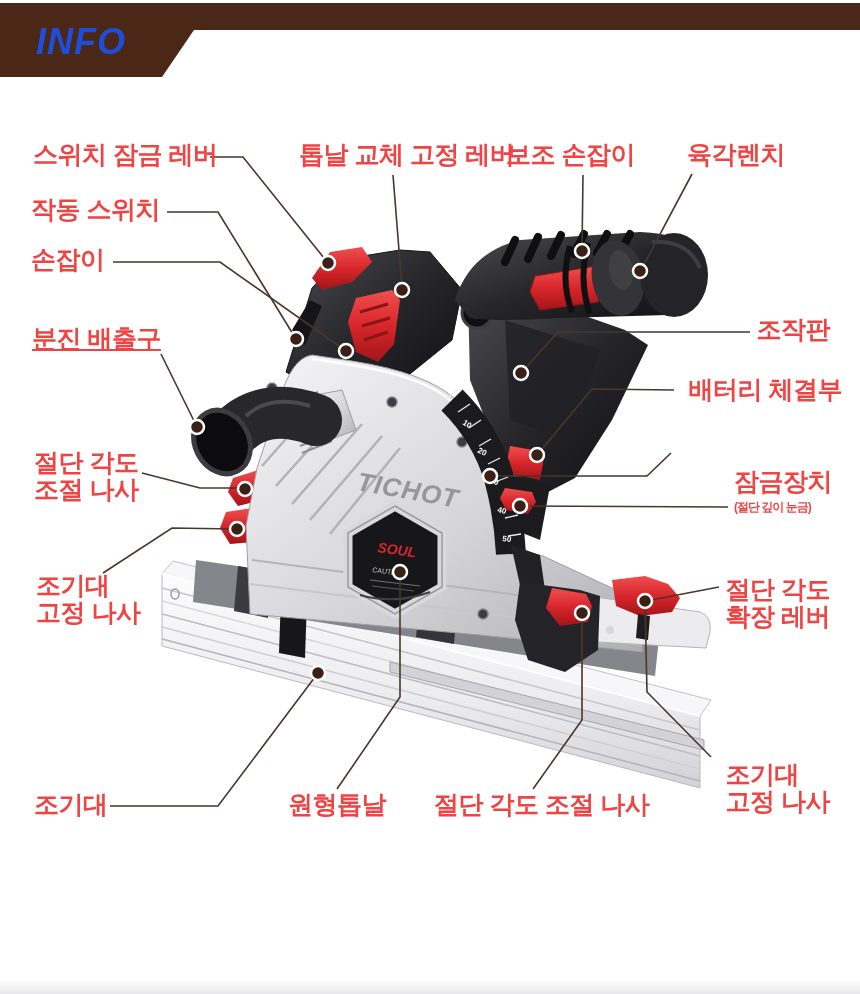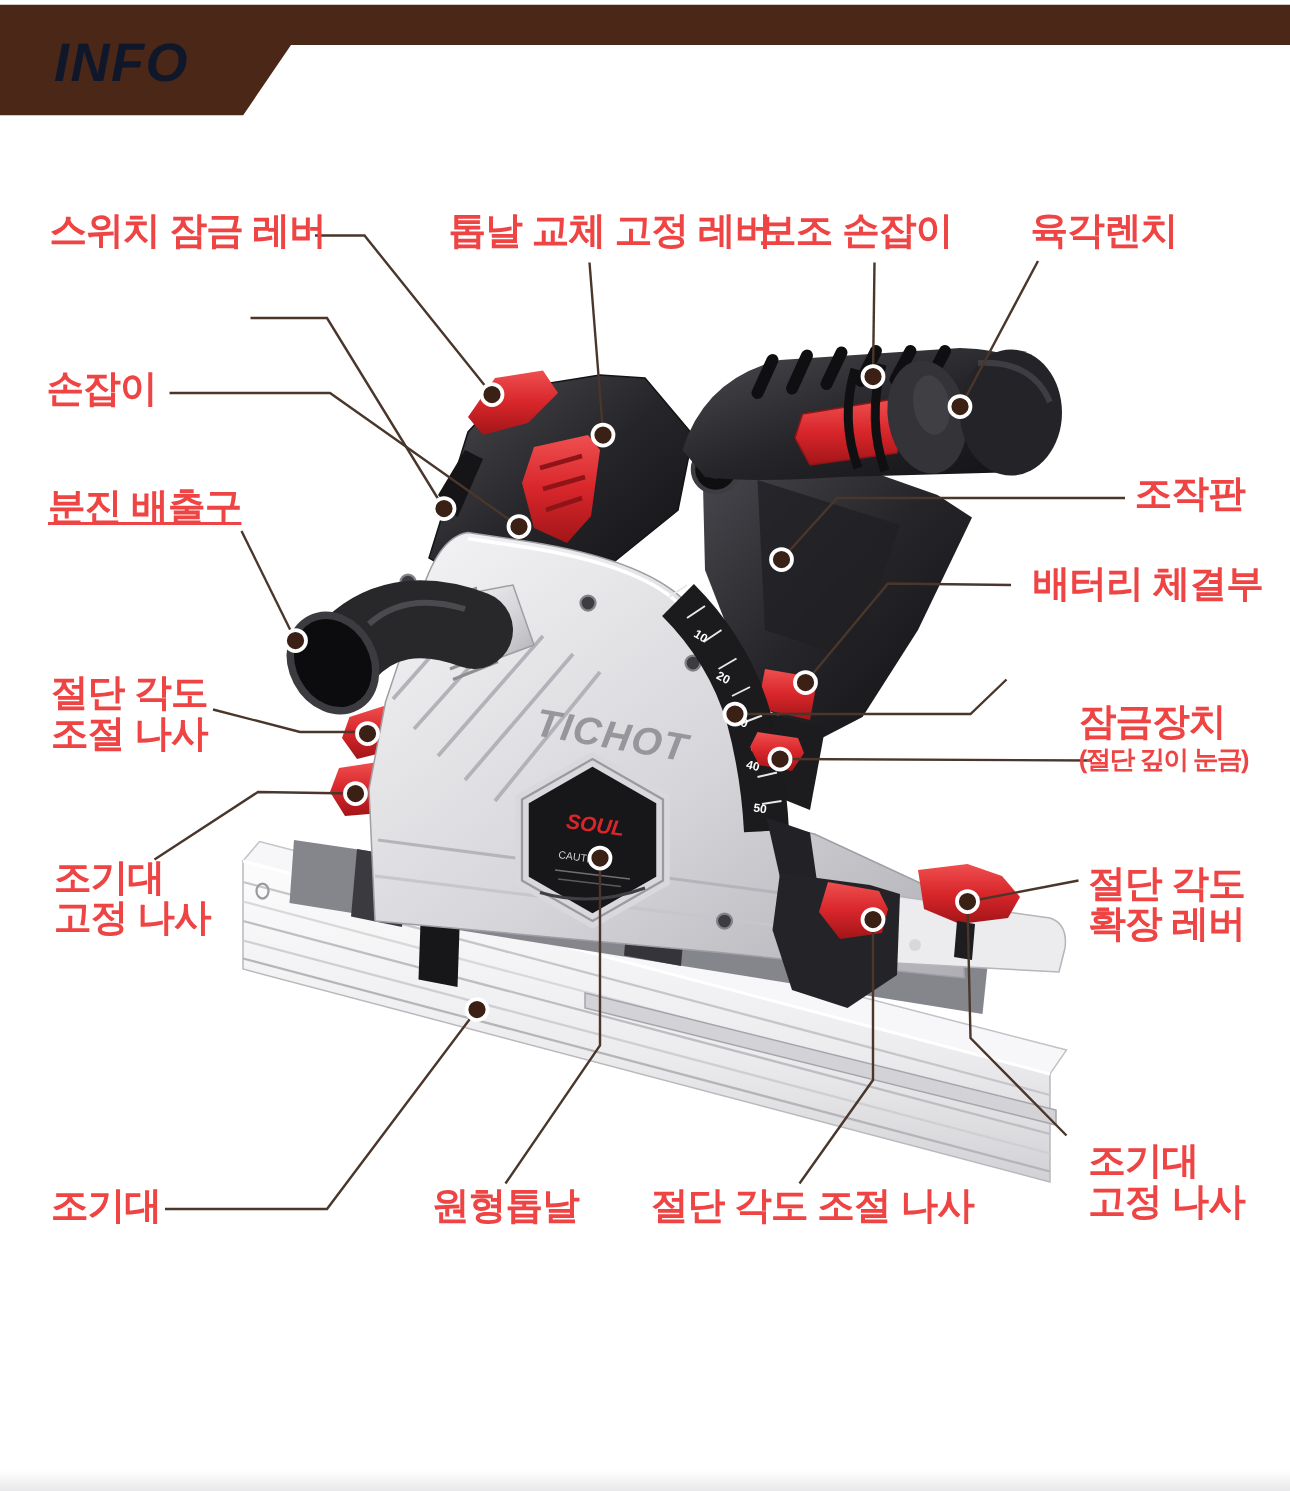--- a/index.html
+++ b/index.html
@@ -4,26 +4,26 @@
 <style>
   html,body{margin:0;padding:0;}
   body{width:860px;height:994px;position:relative;background:#ffffff;overflow:hidden;
        font-family:"Liberation Sans","DejaVu Sans",sans-serif;}
   .stage{position:absolute;inset:0;width:860px;height:994px;}
 
   
   .header-shape{position:absolute;top:0;left:0;width:860px;height:80px;background:#4b2718;
     clip-path:polygon(0 3px,860px 3px,860px 30px,194px 30px,162px 77px,0 77px);}
   .header-title{position:absolute;top:21px;left:36px;font-size:36px;font-weight:800;
-    font-style:italic;color:#0f172a;letter-spacing:1px;}
+    font-style:italic;color:#1d4ed8;letter-spacing:1px;}
 
   
   .lbl{position:absolute;font-weight:700;font-size:25px;line-height:27px;color:#ef4444;
        letter-spacing:-0.5px;white-space:nowrap;}
-  .lbl .sub{font-size:17px;line-height:20px;letter-spacing:-1px;margin-top:2px;}
+  .lbl .sub{font-size:12px;line-height:20px;letter-spacing:-1px;margin-top:2px;}
   .ta-r{text-align:left;}
   #lbl-switch-lock{left:33px;top:141px;}
   #lbl-power-switch{left:31px;top:196px;}
   #lbl-handle{left:31px;top:246px;}
   #lbl-dust-outlet{left:32px;top:325px;text-decoration:underline;}
   #lbl-angle-screw-left{left:34px;top:449px;}
   #lbl-jig-screw-left{left:36px;top:572px;}
   #lbl-jig-base{left:34px;top:791px;}
   #lbl-blade-change{left:299px;top:141px;}
   #lbl-aux-handle{left:506px;top:141px;}
@@ -264,20 +264,21 @@
       <circle cx="245" cy="489" r="7"></circle>
       <circle cx="237" cy="529" r="7"></circle>
       <circle cx="318" cy="673" r="7"></circle>
       <circle cx="400" cy="572" r="7"></circle>
       <circle cx="582" cy="613" r="7"></circle>
       <circle cx="645" cy="601" r="7"></circle>
     </g>
   </svg>
 
   <div class="lbl" id="lbl-switch-lock">스위치 잠금 레버</div>
+  <div class="lbl" id="lbl-power-switch">작동 스위치</div>
   <div class="lbl" id="lbl-handle">손잡이</div>
   <div class="lbl" id="lbl-dust-outlet">분진 배출구</div>
 
   <div class="lbl" id="lbl-angle-screw-left">
     <div>절단 각도</div>
     <div>조절 나사</div>
   </div>
   <div class="lbl" id="lbl-jig-screw-left">
     <div>조기대</div>
     <div>고정 나사</div>

